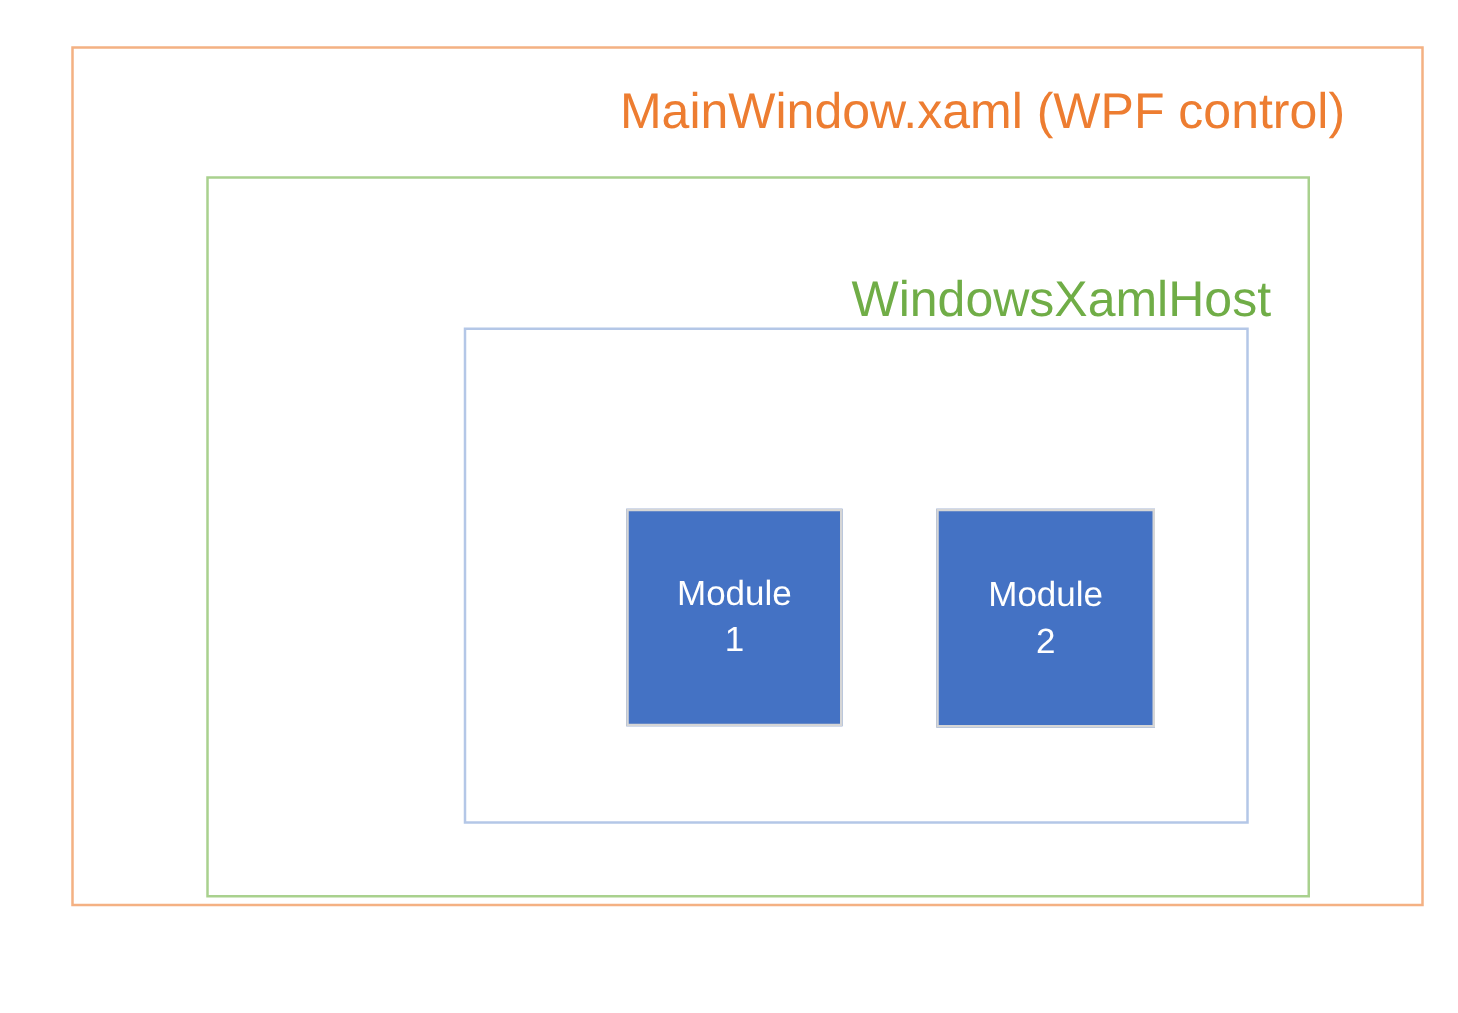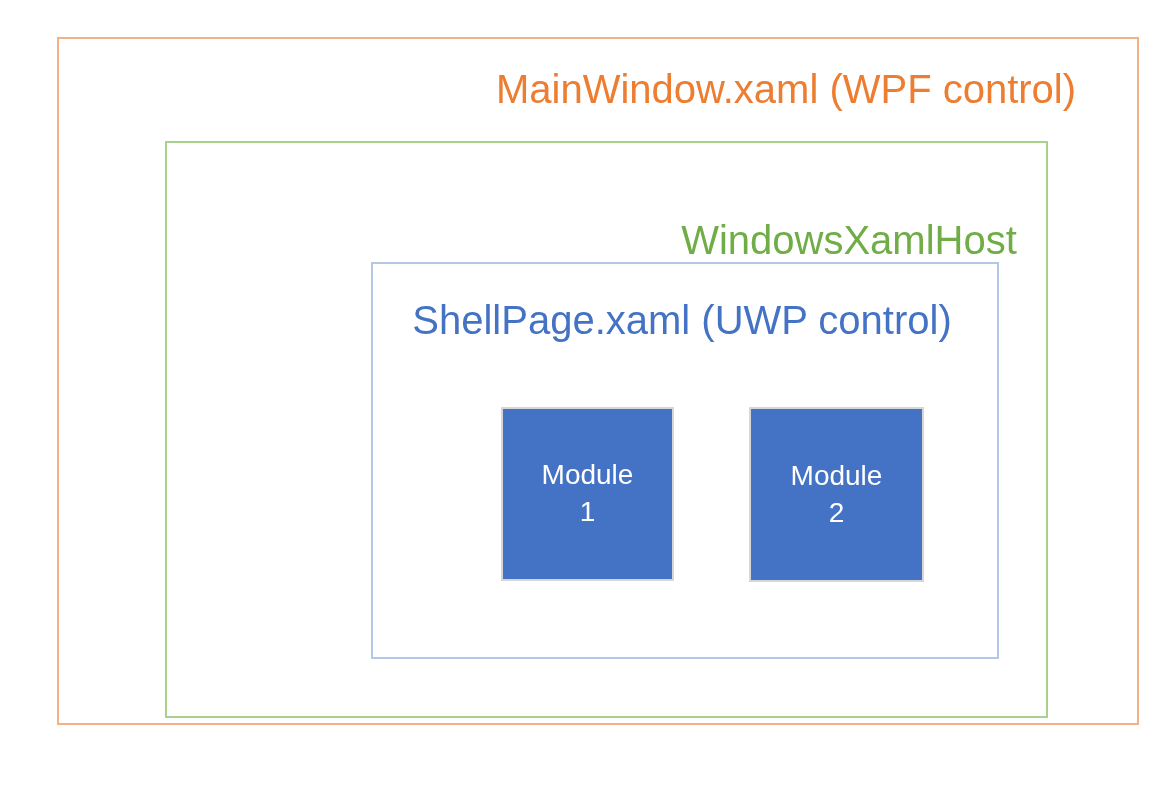--- a/index.html
+++ b/index.html
@@ -57,21 +57,20 @@
   <div class="box box-outer" style="border-color: rgb(244, 177, 131);">
 
     <div class="title title-outer" style="color: rgb(237, 125, 49);">MainWindow.xaml (WPF control)</div>
 
     <div class="box box-host" style="border-color: rgb(169, 209, 142);">
 
       <div class="title title-host" style="color: rgb(112, 173, 71);">WindowsXamlHost</div>
 
       <div class="box box-shell" style="border-color: rgb(180, 199, 231);">
 
-        <div class="title title-shell" style="color: rgb(68, 114, 196);">ShellPage.xaml (UWP control)</div>
 
         <div class="module module-1" style="background-color: rgb(68, 114, 196); border-color: rgb(214, 214, 214); color: rgb(255, 255, 255);">
           <div>Module</div>
           <div>1</div>
         </div>
 
         <div class="module module-2" style="background-color: rgb(68, 114, 196); border-color: rgb(214, 214, 214); color: rgb(255, 255, 255);">
           <div>Module</div>
           <div>2</div>
         </div>

